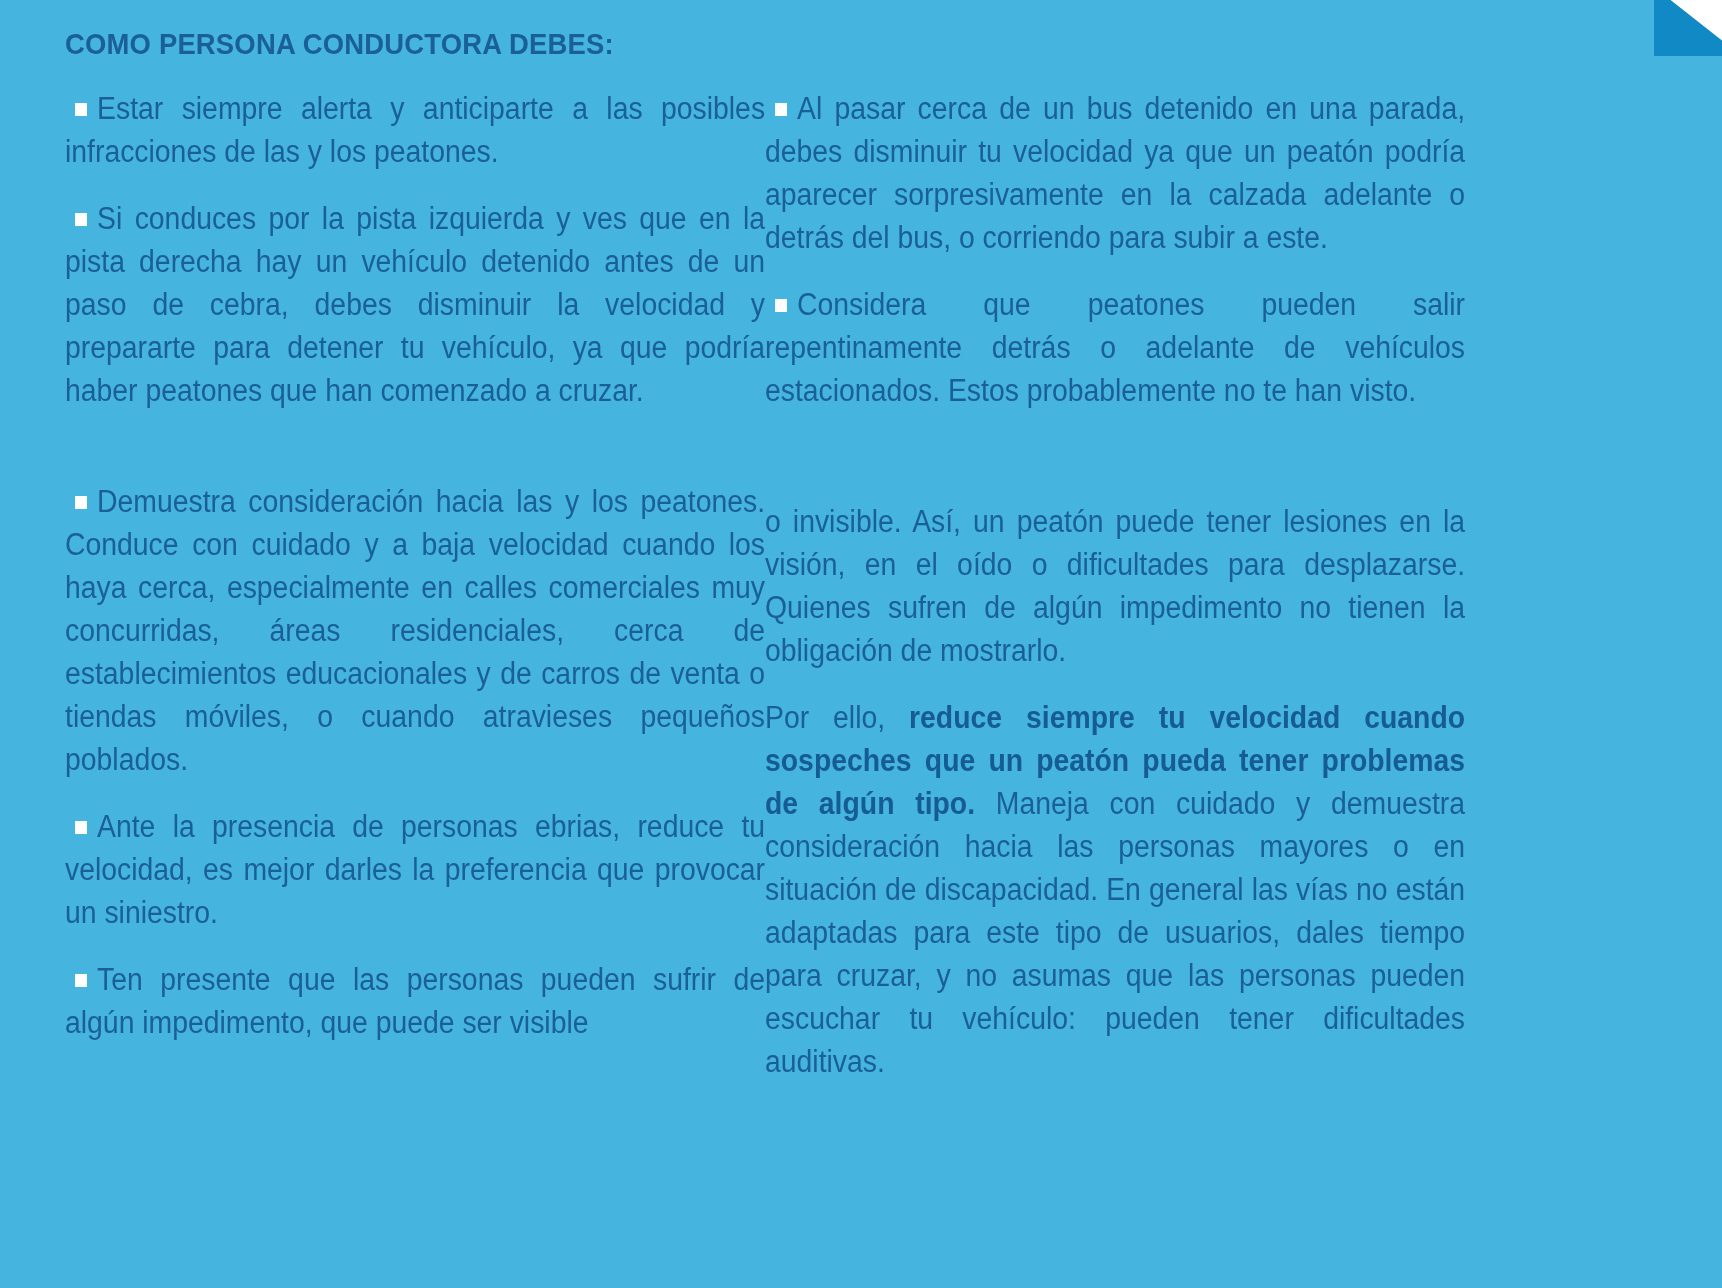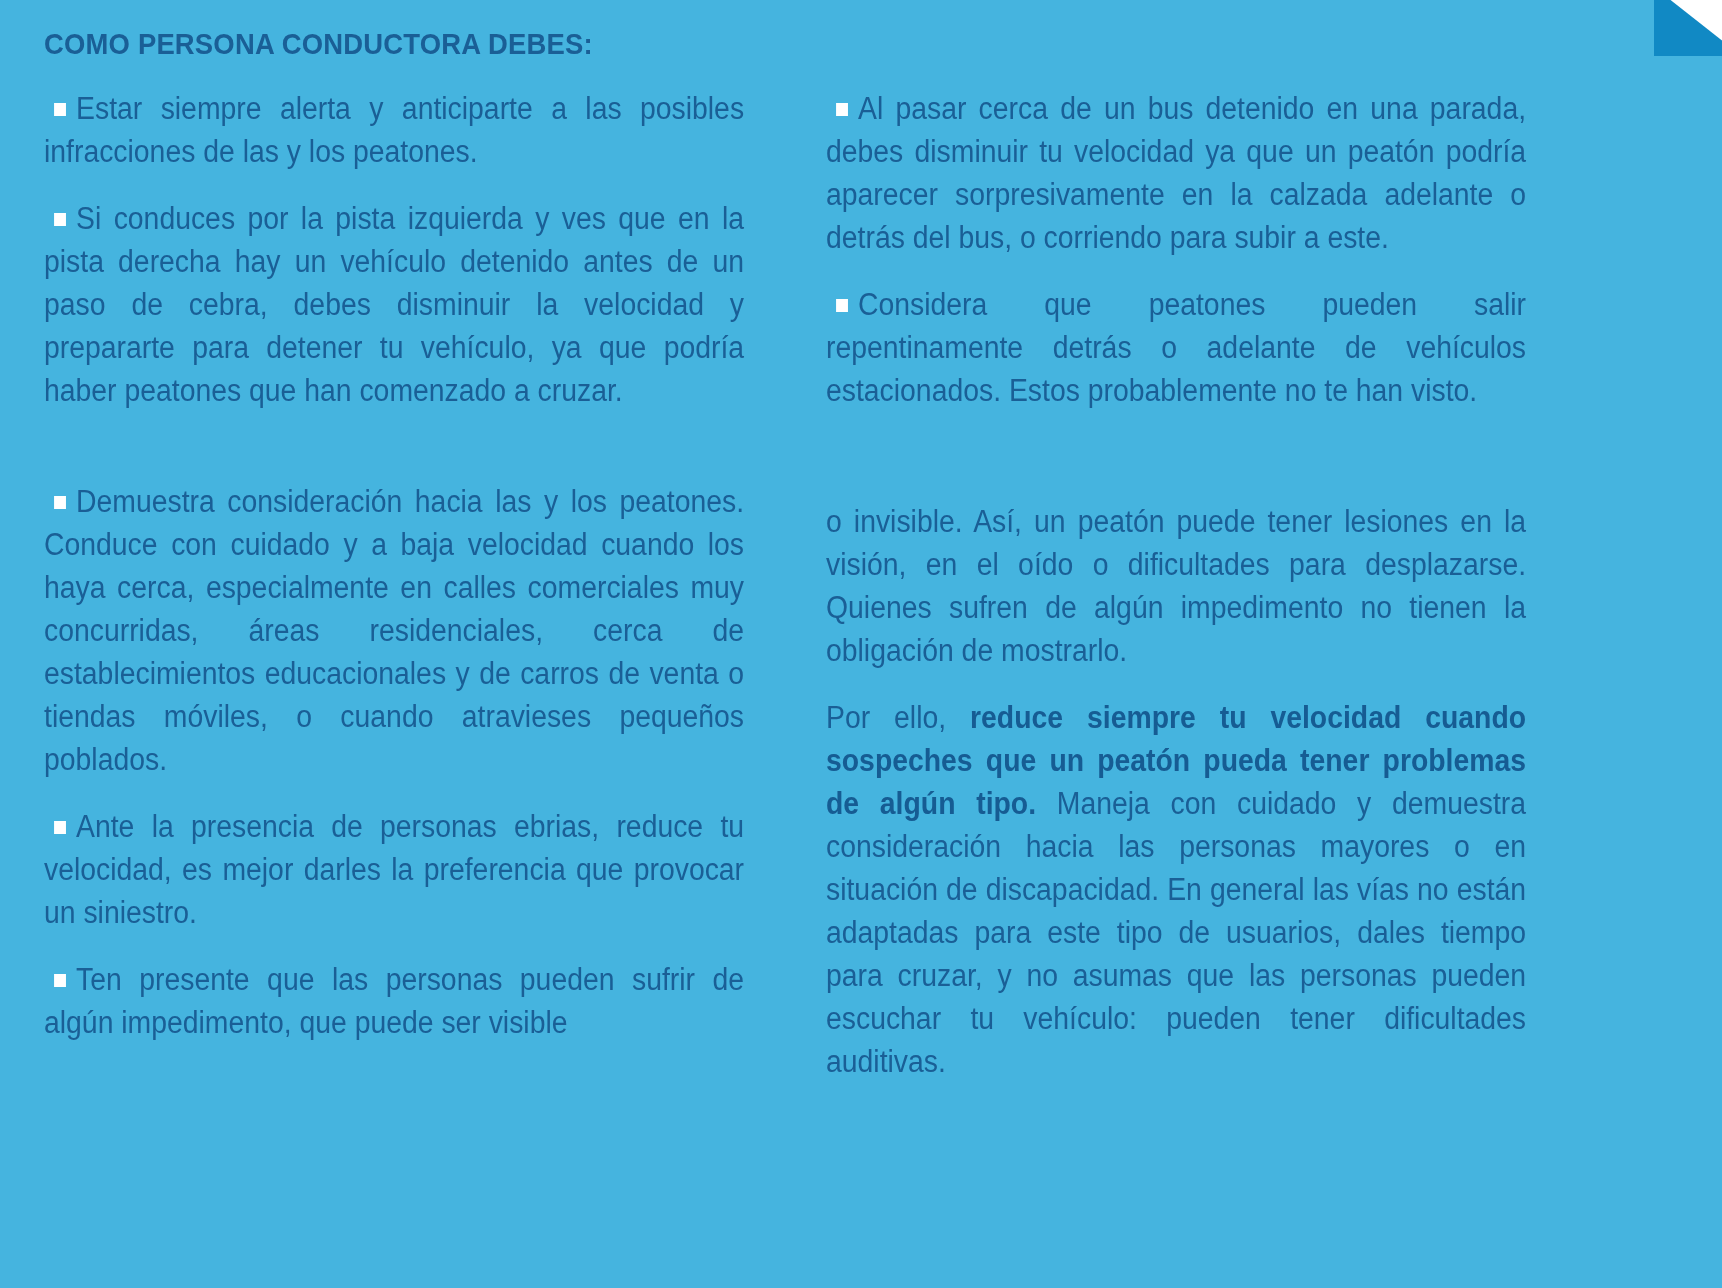--- a/index.html
+++ b/index.html
@@ -38,40 +38,40 @@
     width: 0;
     height: 0;
     border-top: 44px solid #ffffff;
     border-left: 56px solid transparent;
   }
 
   
   #page {
     position: absolute;
     inset: 0;
-    padding: 26px 34px 12px 44px;
+    padding: 26px 34px 12px 32px;
+    margin-left: 33px;
   }
 
   #page-title {
     font-family: "Liberation Sans", sans-serif;
     font-weight: bold;
     font-size: 29.5px;
     letter-spacing: 0.2px;
     color: #1a5f96;
     line-height: 1.2;
     transform: scaleX(0.93);
     transform-origin: left center;
     margin-bottom: 26px;
     white-space: nowrap;
   }
 
   
   #columns {
     display: flex;
-    gap: 82px;
     align-items: flex-start;
   }
 
   .column {
     width: 700px;
     flex: 0 0 700px;
   }
 
   .para {
     color: #1a5f96;

